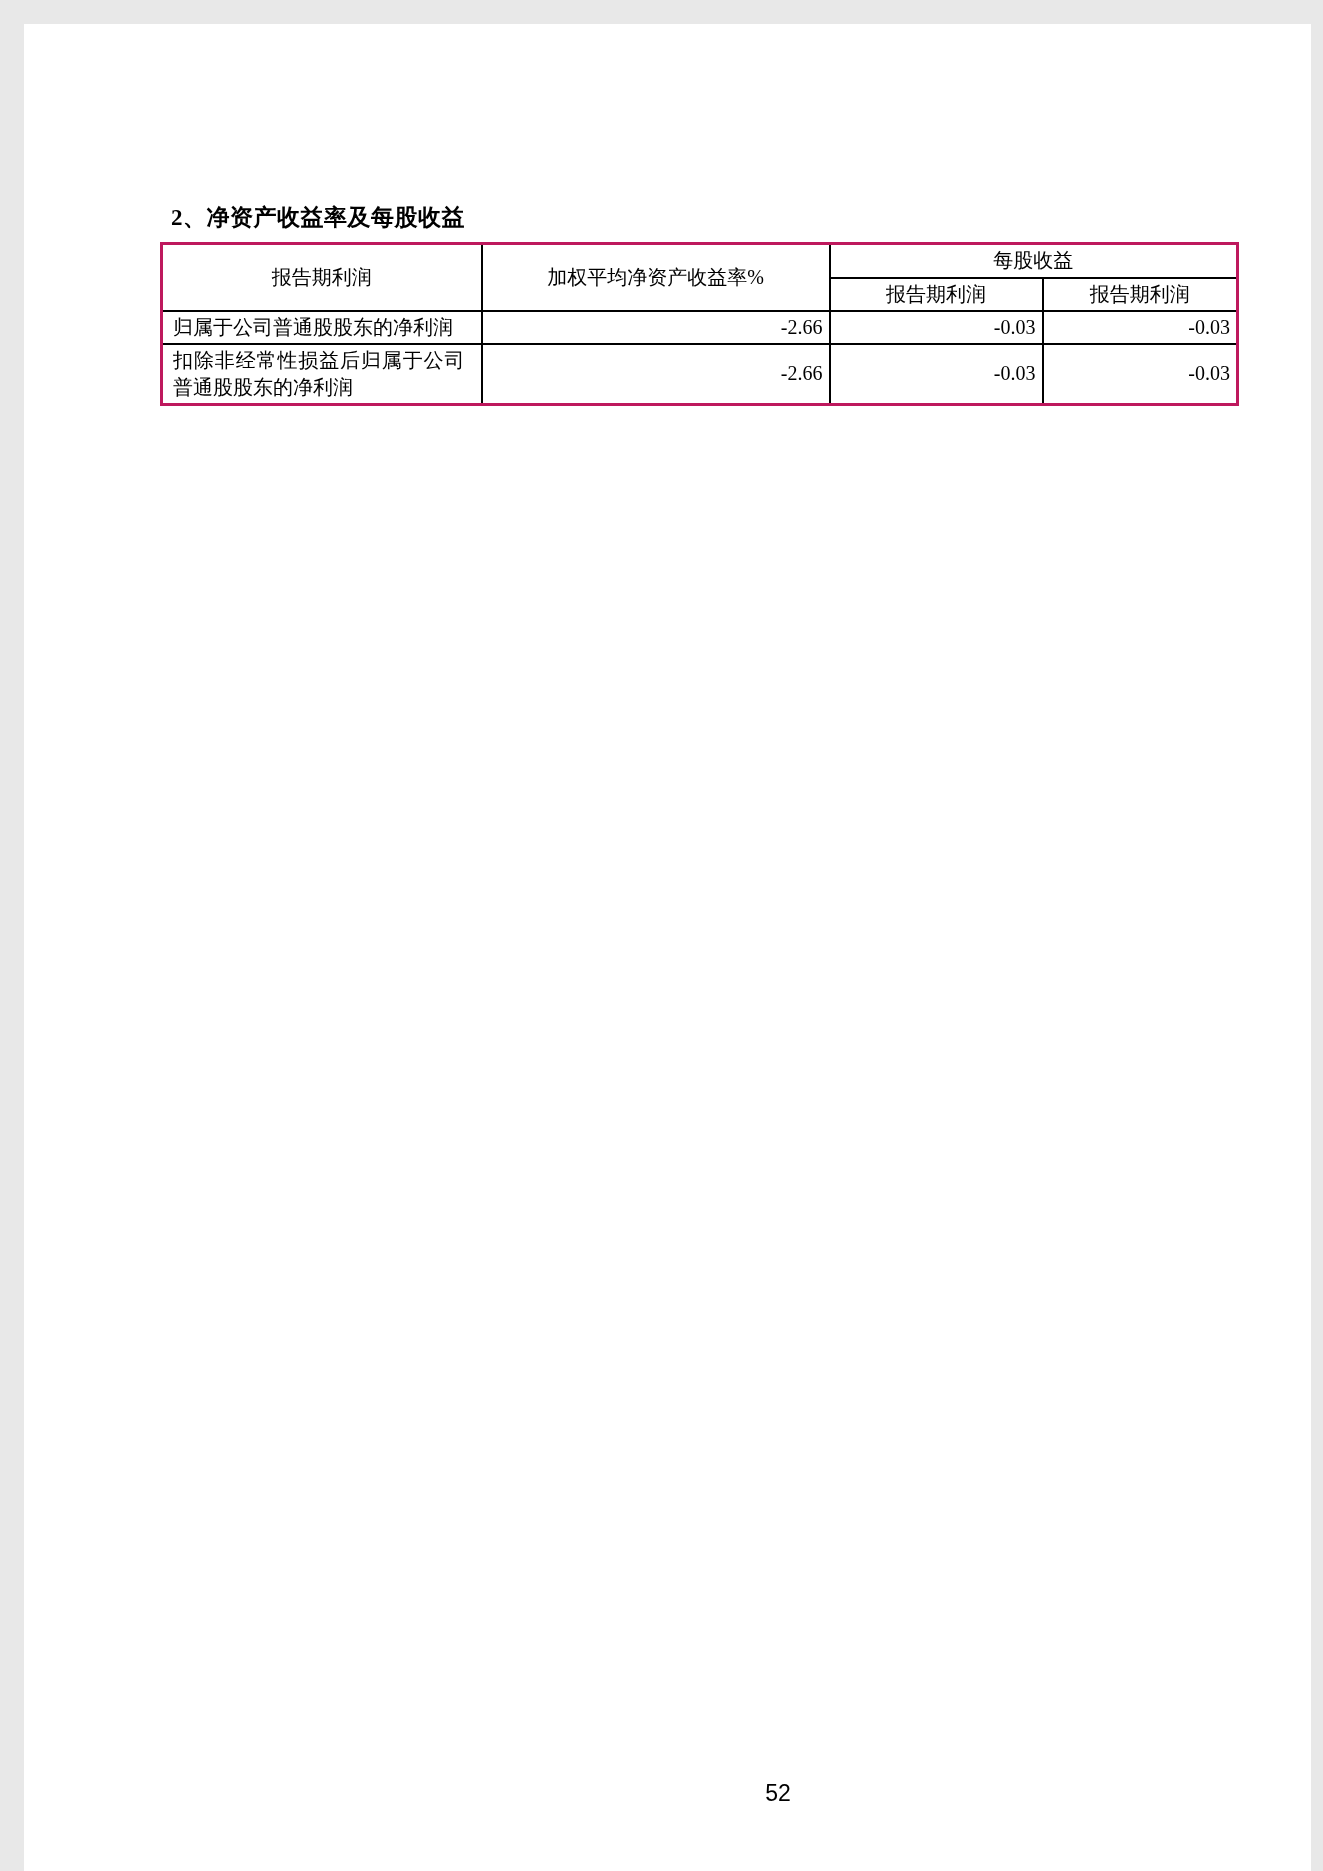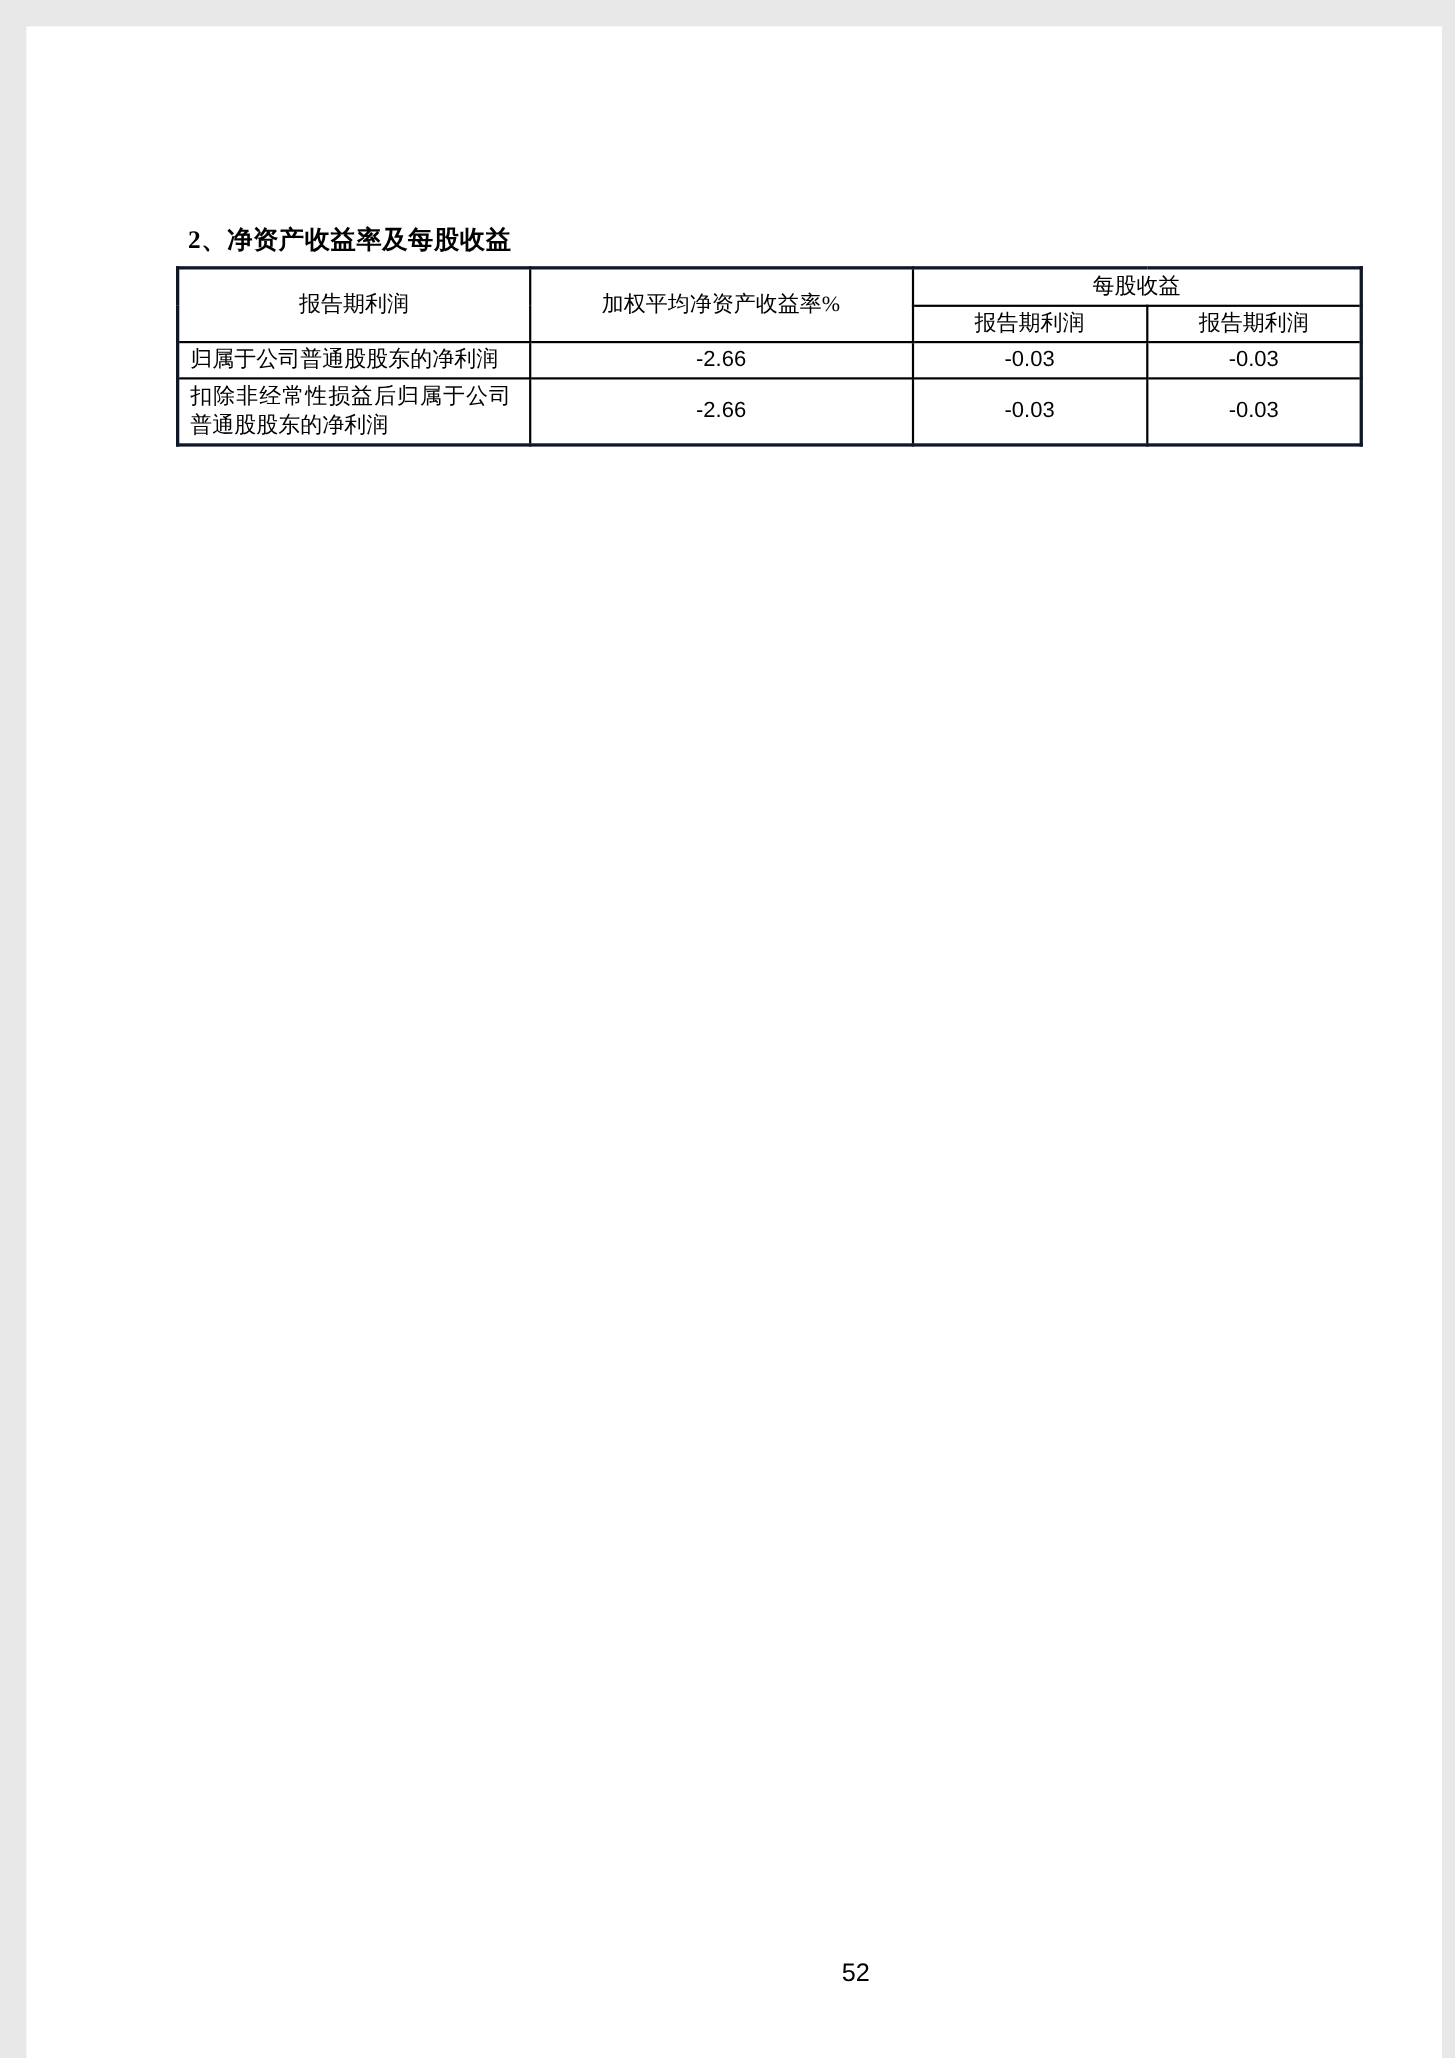--- a/index.html
+++ b/index.html
@@ -23,21 +23,21 @@
     color: #000000;
     white-space: nowrap;
   }
   table.fin-table {
     position: absolute;
     left: 136px;
     top: 218px;
     width: 1076px;
     border-collapse: collapse;
     table-layout: fixed;
-    border: 3px solid #0f172a;
+    border: 3px solid #be185d;
   }
   .fin-table col.c1 { width: 320px; }
   .fin-table col.c2 { width: 348px; }
   .fin-table col.c3 { width: 213px; }
   .fin-table col.c4 { width: 195px; }
   .fin-table th, .fin-table td {
     border: 2px solid #000000;
     font-weight: normal;
     font-size: 20px;
     line-height: 1.35;
@@ -49,22 +49,22 @@
   .fin-table tr.hdr-top    { height: 34px; }
   .fin-table tr.hdr-sub    { height: 33px; }
   .fin-table tr.data-row-1 { height: 22px; }
   .fin-table tr.data-row-2 { height: 54px; }
   .fin-table td.label-cell {
     text-align: justify;
     text-align-last: left;
     padding: 2px 16px 2px 10px;
   }
   .fin-table td.num-cell {
-    font-family: Liberation Sans, sans-serif;
-    text-align: center;
+    font-family: Liberation Serif, serif;
+    text-align: right;
   }
   .page-number {
     position: absolute;
     left: 726px;
     top: 1744px;
     width: 56px;
     text-align: center;
     font-size: 23px;
     font-family: "Liberation Sans", "DejaVu Sans", sans-serif;
     color: #000000;

